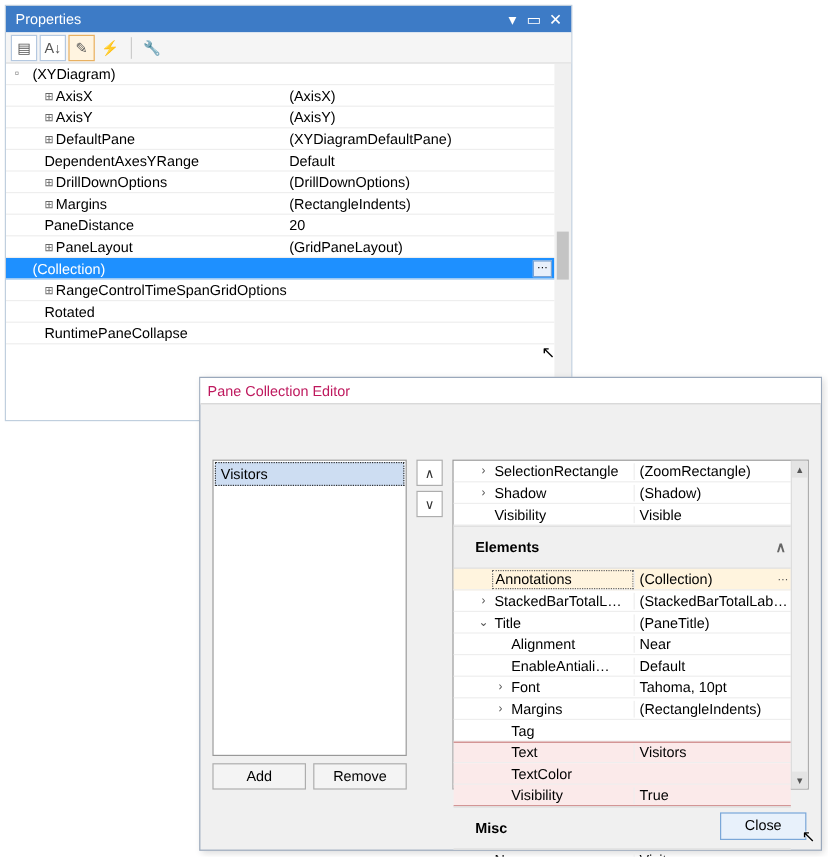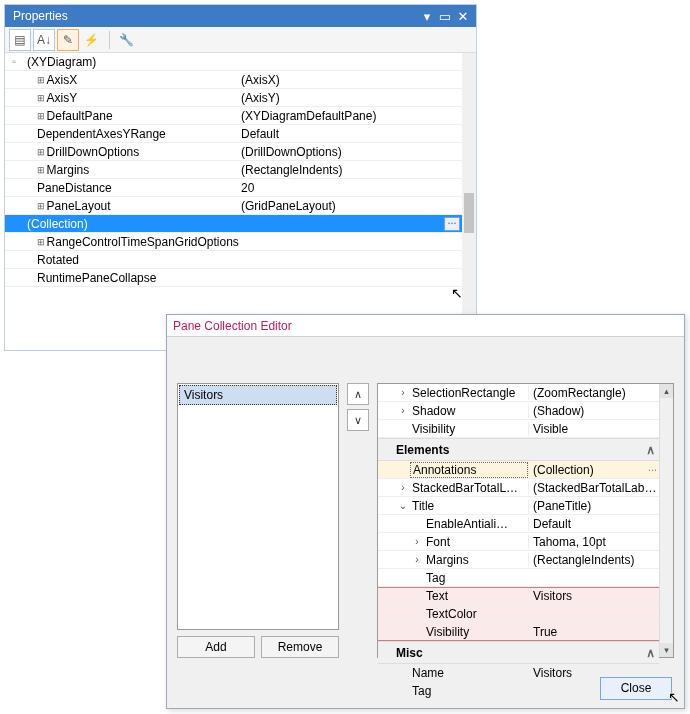--- a/index.html
+++ b/index.html
@@ -39,21 +39,21 @@
   .updown { width: 22px; display: flex; flex-direction: column; gap: 4px; }
   .ud-btn { width: 22px; height: 22px; border: 1px solid #adadad; background: #fff; display: inline-flex; align-items: center; justify-content: center; font-size: 11px; color: #333; cursor: default; }
 
   .right-pane { flex: 1; border: 1px solid #999; background: #fff; position: relative; display: flex; }
   .rp-rows { flex: 1; }
   .rp-row { display: flex; height: 18px; align-items: center; border-bottom: 1px solid #eee; }
   .rp-row .ind { flex-shrink: 0; }
   .rp-row .exp { width: 14px; display: inline-flex; align-items: center; justify-content: center; color: #555; font-size: 10px; }
   .rp-row .nm { width: 118px; padding-left: 2px; white-space: nowrap; overflow: hidden; text-overflow: ellipsis; }
   .rp-row .vl { flex: 1; padding-left: 4px; border-left: 1px solid #eee; }
-  .rp-cat { background: #f0f0f0; font-weight: 700; display: flex; align-items: center; height: 23px; padding-left: 18px; border-bottom: 1px solid #ddd; border-top: 1px solid #ddd; }
+  .rp-cat { background: #f0f0f0; font-weight: 700; display: flex; align-items: center; height: 36px; padding-left: 18px; border-bottom: 1px solid #ddd; border-top: 1px solid #ddd; }
   .rp-cat .chev { margin-left: auto; margin-right: 4px; color: #666; }
   .rp-sel { background: #fff4de; }
   .rp-sel .nm { border: 1px dotted #666; }
   .rp-hl { background: #fbeaea; }
   .rp-hl-top { border-top: 1px solid #c98080; }
   .rp-hl-bot { border-bottom: 1px solid #c98080; }
   .dots { font-size: 9px; color: #555; margin-left: auto; margin-right: 2px; }
   .rp-scroll { width: 14px; background: #f0f0f0; position: relative; border-left: 1px solid #ddd; }
   .rp-scroll .arr { height: 14px; display: flex; align-items: center; justify-content: center; color: #555; font-size: 9px; background: #e4e4e4; }
   .rp-scroll .arr.bot { position: absolute; bottom: 0; left: 0; right: 0; }
@@ -235,20 +235,25 @@
             <span class="vl bold">(StackedBarTotalLab…</span>
           </div>
         <div class="rp-row">
             <span class="ind" style="width:18px;"></span>
             <span class="exp">⌄</span>
             <span class="nm">Title</span>
             <span class="vl bold">(PaneTitle)</span>
           </div>
         <div class="rp-row">
             <span class="ind" style="width:46px;"></span>
+            <span class="nm" style="width:104px;">Alignment</span>
+            <span class="vl">Near</span>
+          </div>
+        <div class="rp-row">
+            <span class="ind" style="width:46px;"></span>
             <span class="nm" style="width:104px;">EnableAntiali…</span>
             <span class="vl">Default</span>
           </div>
         <div class="rp-row">
             <span class="ind" style="width:32px;"></span>
             <span class="exp">›</span>
             <span class="nm" style="width:104px;">Font</span>
             <span class="vl">Tahoma, 10pt</span>
           </div>
         <div class="rp-row">

